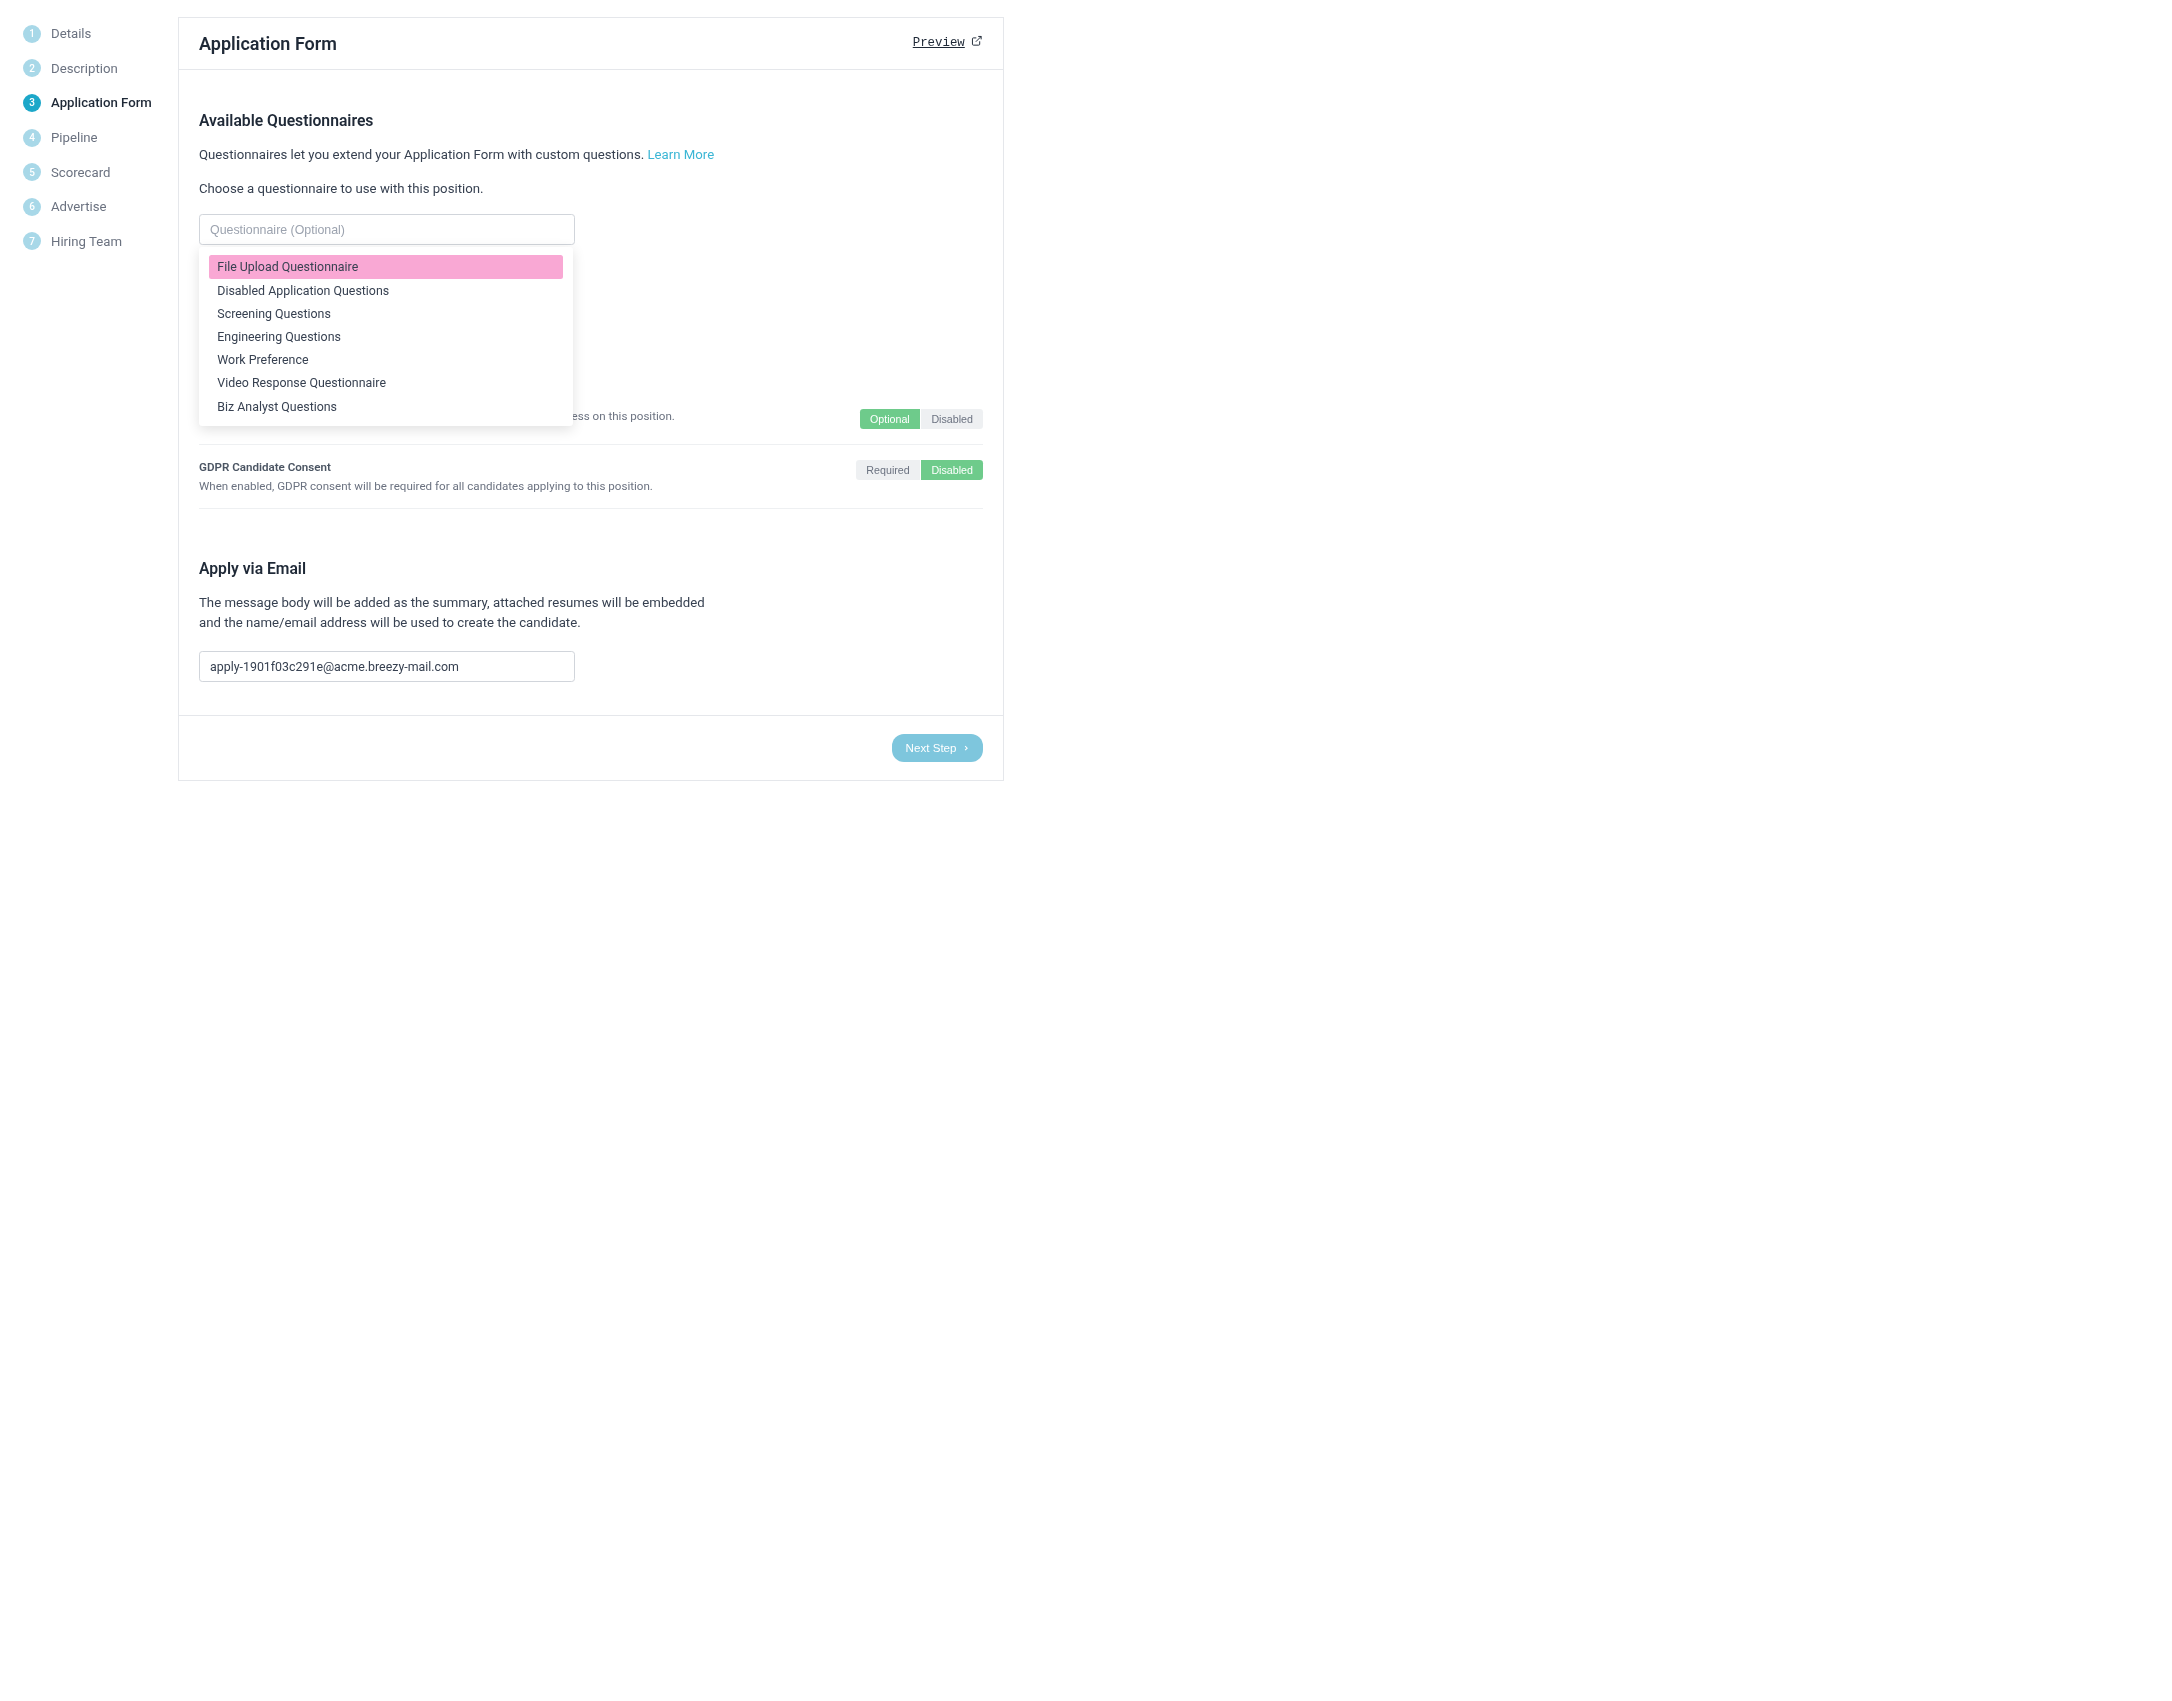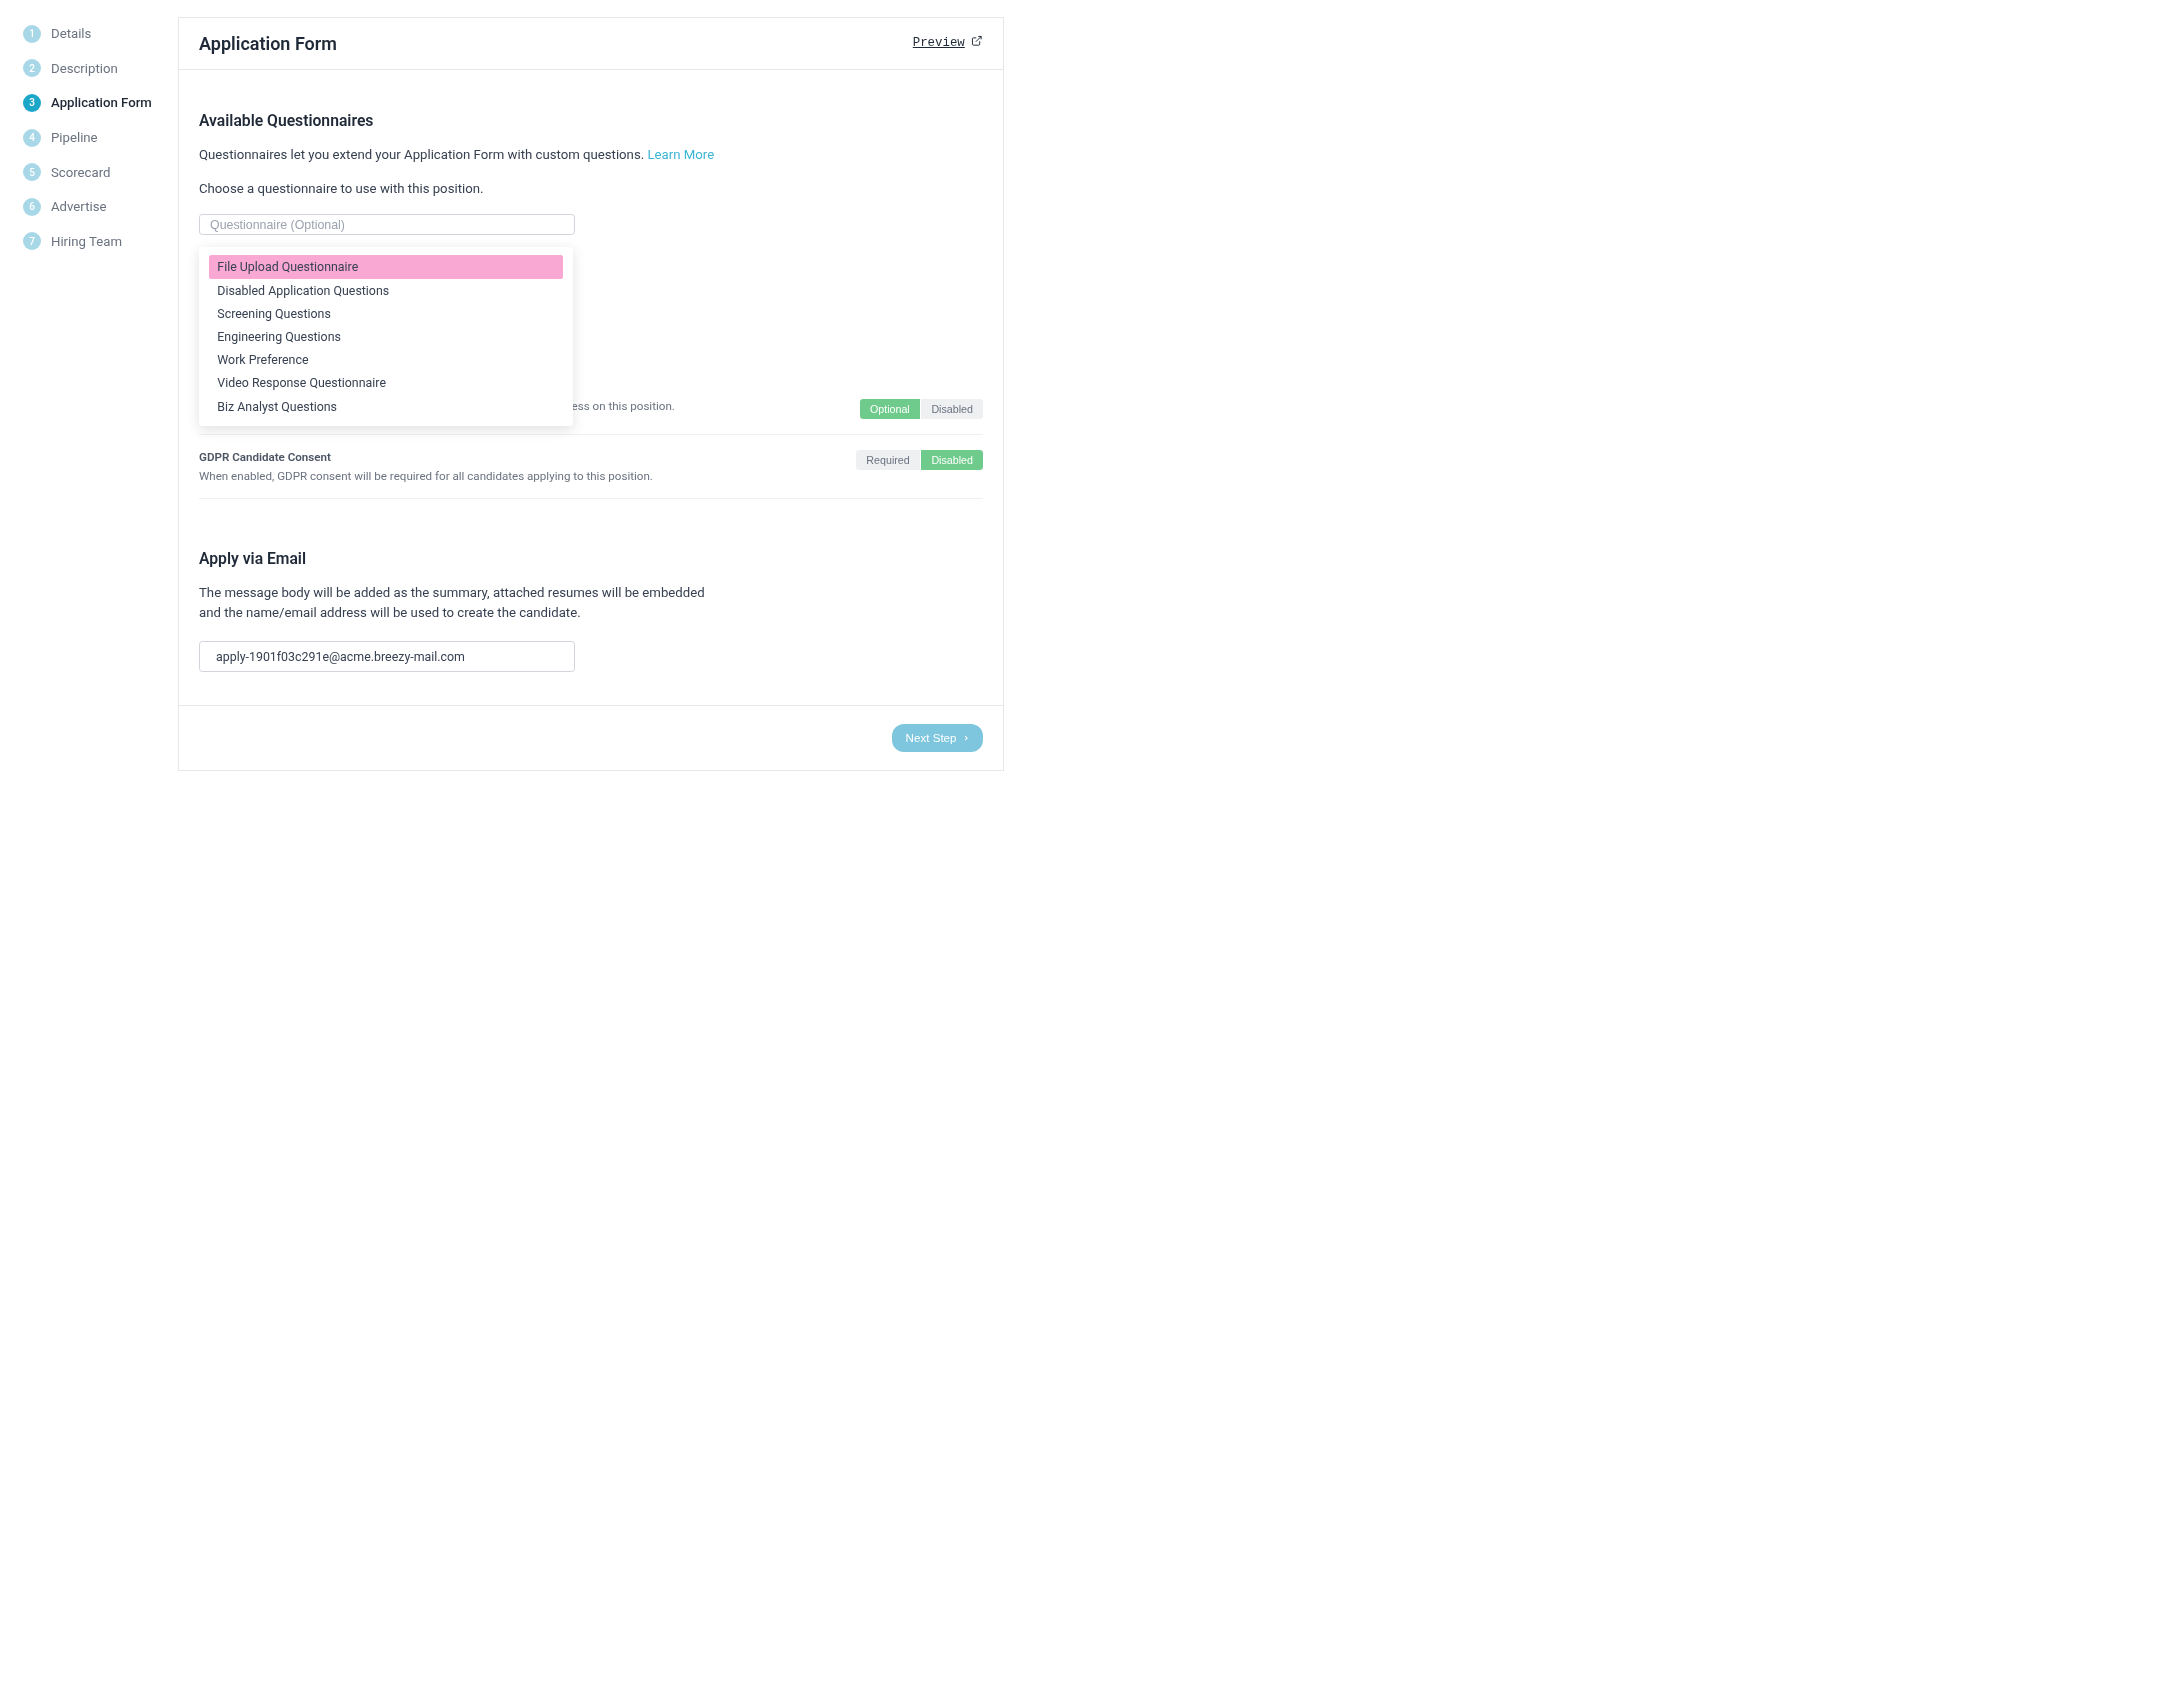--- a/index.html
+++ b/index.html
@@ -96,21 +96,21 @@
     color: #3bb6d5;
     text-decoration: none;
   }
   .combo-wrap {
     position: relative;
     width: 376px;
     margin-bottom: 149px;
   }
   .combo-input {
     width: 100%;
-    height: 21px;
+    height: 31px;
     border: 0.8px solid #d1d5db;
     border-radius: 3.3px;
     padding: 0 10px;
     font-size: 12.4px;
     color: #0f766e;
     outline: none;
   }
   .combo-input::placeholder { color: #9ca3af; }
   .combo-dropdown {
     position: absolute;
@@ -170,21 +170,21 @@
     color: #fff;
   }
   .apply-email-section {
     margin-top: 50px;
   }
   .email-box {
     width: 376px;
     height: 31px;
     border: 0.8px solid #d1d5db;
     border-radius: 3.3px;
-    padding: 0 16px;
+    padding: 0 10px;
     font-size: 12.4px;
     color: #374151;
     display: flex;
     align-items: center;
     margin-top: 18px;
   }
   .main-footer {
     border-top: 0.8px solid #e5e7eb;
     padding: 18px 20px;
     display: flex;

